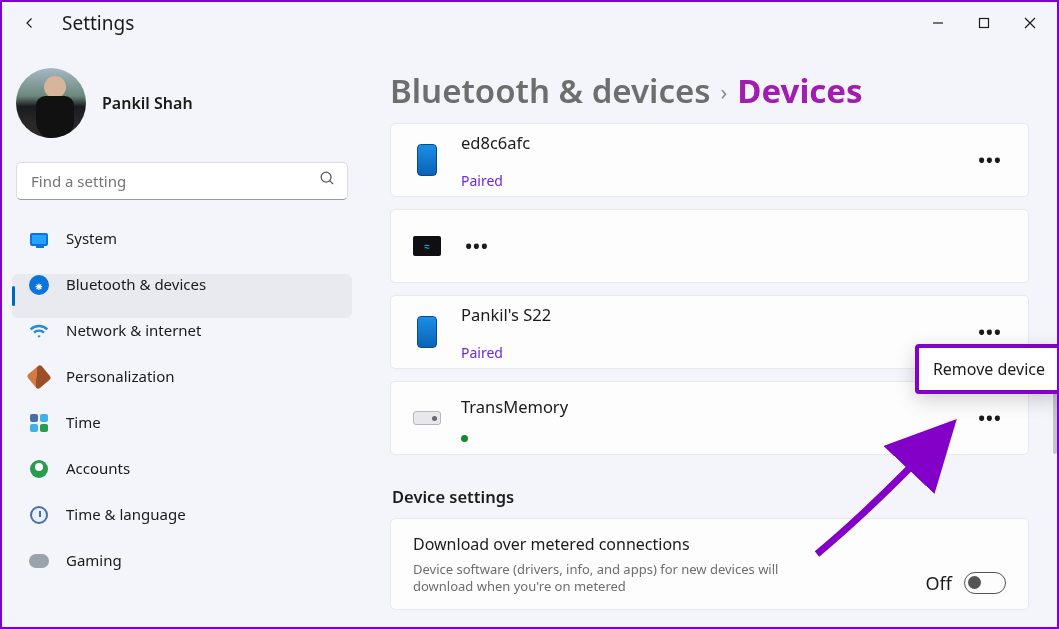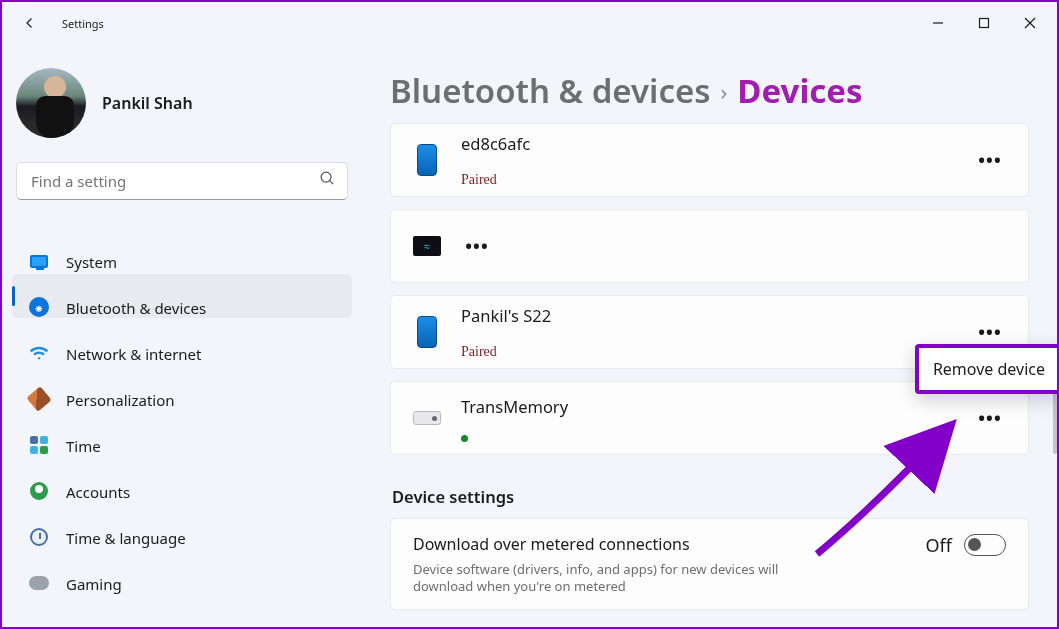--- a/index.html
+++ b/index.html
@@ -2,60 +2,60 @@
 <html><head>
 <meta charset="utf-8">
 <style>
 * { margin: 0; padding: 0; box-sizing: border-box; font-family: "Segoe UI", "Segoe UI Variable", system-ui, sans-serif; }
 html, body { width: 1059px; height: 629px; overflow: hidden; background: #f5f6fb; }
 .window { width: 1059px; height: 629px; border: 2px solid #8200c8; position: relative; background: #f3f5fb; }
 
 
 .titlebar { height: 42px; display: flex; align-items: center; padding: 0 4px 0 14px; }
 .back-btn { width: 28px; height: 28px; display:flex; align-items:center; justify-content:center; border-radius:4px; cursor:pointer;}
-.title-text { font-size: 11px; color:#1b1b1b; margin-left: 18px; }
+.title-text { font-size: 19px; color:#1b1b1b; margin-left: 18px; }
 .win-controls { margin-left: auto; display:flex; }
 .win-btn { width: 46px; height: 42px; display:flex; align-items:center; justify-content:center; cursor:pointer; }
 
 
 .content { display:flex; height: calc(100% - 42px); }
 .sidebar { width: 360px; padding: 16px 10px 0 10px; display:flex; flex-direction:column; }
 .user-row { display:flex; align-items:center; gap: 16px; padding: 8px 4px 18px 4px; }
 .avatar { width: 70px; height: 70px; border-radius: 50%; background: linear-gradient(180deg,#a6b8c6 0%,#6b887a 40%,#1b1a22 55%,#2a2828 80%); position:relative; overflow:hidden; }
 .avatar::before { content:""; position:absolute; left:28px; top:8px; width:22px; height:22px; border-radius:50%; background:#d6b598; }
 .avatar::after { content:""; position:absolute; left:20px; top:28px; width:38px; height:44px; border-radius:10px 10px 20px 20px; background:#111; }
 .user-name { font-size: 16px; font-weight: 600; color:#1b1b1b;}
 .search-wrap { margin: 6px 4px 18px 4px; position:relative; }
 .search-input { width: 100%; height: 38px; border: 1px solid #dcdce2; border-bottom: 1.5px solid #9a9a9a; border-radius: 5px; background:#fff; padding: 0 42px 0 14px; font-size: 15px; color:#555; outline:none; }
 .search-icon-pos { position:absolute; right:12px; top:50%; transform:translateY(-50%); }
 
 .nav { display:flex; flex-direction:column; gap: 2px; margin-top: 10px; }
-.nav-item { height: 44px; display:flex; align-items:flex-end; gap: 16px; padding: 0 16px; border-radius: 6px; cursor:pointer; font-size: 15px; color:#1b1b1b; position:relative; }
+.nav-item { height: 44px; display:flex; align-items:flex-start; gap: 16px; padding: 0 16px; border-radius: 6px; cursor:pointer; font-size: 15px; color:#1b1b1b; position:relative; }
 .nav-item.active { background:#e9eaf0; }
 .nav-item.active::before { content:""; position:absolute; left:0; top:12px; bottom:12px; width:3px; border-radius:2px; background:#0067c0; }
 .nav-icon { width: 22px; height: 22px; display:flex; align-items:center; justify-content:center; flex-shrink:0; }
 
 
 .main { flex:1; padding: 24px 28px 0 28px; overflow:hidden; position:relative; }
 .breadcrumb { display:flex; align-items:center; gap: 10px; margin-bottom: 10px; font-size: 33px; }
 .crumb-parent { color:#6e6e6e; font-weight:600; cursor:pointer; }
 .crumb-sep { color:#8a8a8a; font-size: 22px; }
 .crumb-current { color:#a21caf; font-weight:700; }
 
 .device-list { display:flex; flex-direction:column; gap: 12px; }
 .device-card { background:#fdfdfe; border:1px solid #e8e8ee; border-radius: 5px; height: 74px; display:flex; align-items:center; padding: 0 22px; gap: 20px; }
 .device-icon-slot { width: 28px; height: 38px; display:flex; align-items:center; justify-content:center; }
 .device-info { flex:1; }
 .device-name { font-size: 16.5px; color:#1b1b1b; }
-.device-status { font-size: 14px; color:#7f1d1d; margin-top: 17px; display:flex; align-items:center; gap:6px;font-family:Liberation Serif, serif;}
+.device-status { font-size: 14px; color:#6d28d9; margin-top: 17px; display:flex; align-items:center; gap:6px;}
 .more-btn { width:32px; height:32px; display:flex; align-items:center; justify-content:center; border-radius:4px; cursor:pointer; font-size:18px; color:#1b1b1b; letter-spacing:1px; font-weight:700;}
 .dot-green { width:7px; height:7px; border-radius:50%; background:#118a2a; display:inline-block;}
 
 .section-title { font-size: 16.5px; font-weight:600; color:#1b1b1b; margin:30px 0 10px 2px;}
-.setting-card { background:#fdfdfe; border:1px solid #e8e8ee; border-radius: 5px; padding: 14px 22px; display:flex; align-items:flex-start; gap:12px; }
+.setting-card { background:#fdfdfe; border:1px solid #e8e8ee; border-radius: 5px; padding: 14px 22px; display:flex; align-items:flex-end; gap:12px; }
 .setting-info .set-title { font-size: 16px; color:#1b1b1b; }
 .setting-info .set-desc { font-size: 13px; color:#6e6e6e; margin-top: 6px; max-width: 380px; line-height:1.3;}
 .setting-right { margin-left:auto; display:flex; align-items:center; gap:12px; font-size:18px; color:#1b1b1b;}
 .toggle { width:42px; height:22px; border-radius:11px; border:1.5px solid #555; position:relative; background:#fdfdfe; }
 .toggle::after { content:""; position:absolute; left:3px; top:3px; width:13px; height:13px; border-radius:50%; background:#555; }
 
 
 .context-menu { position:absolute; background:#fff; border:4px solid #8200c8; border-radius:4px; padding: 10px 14px; font-size:16px; color:#1b1b1b; box-shadow: 0 6px 20px rgba(0,0,0,.18); z-index:50; }
 
 

